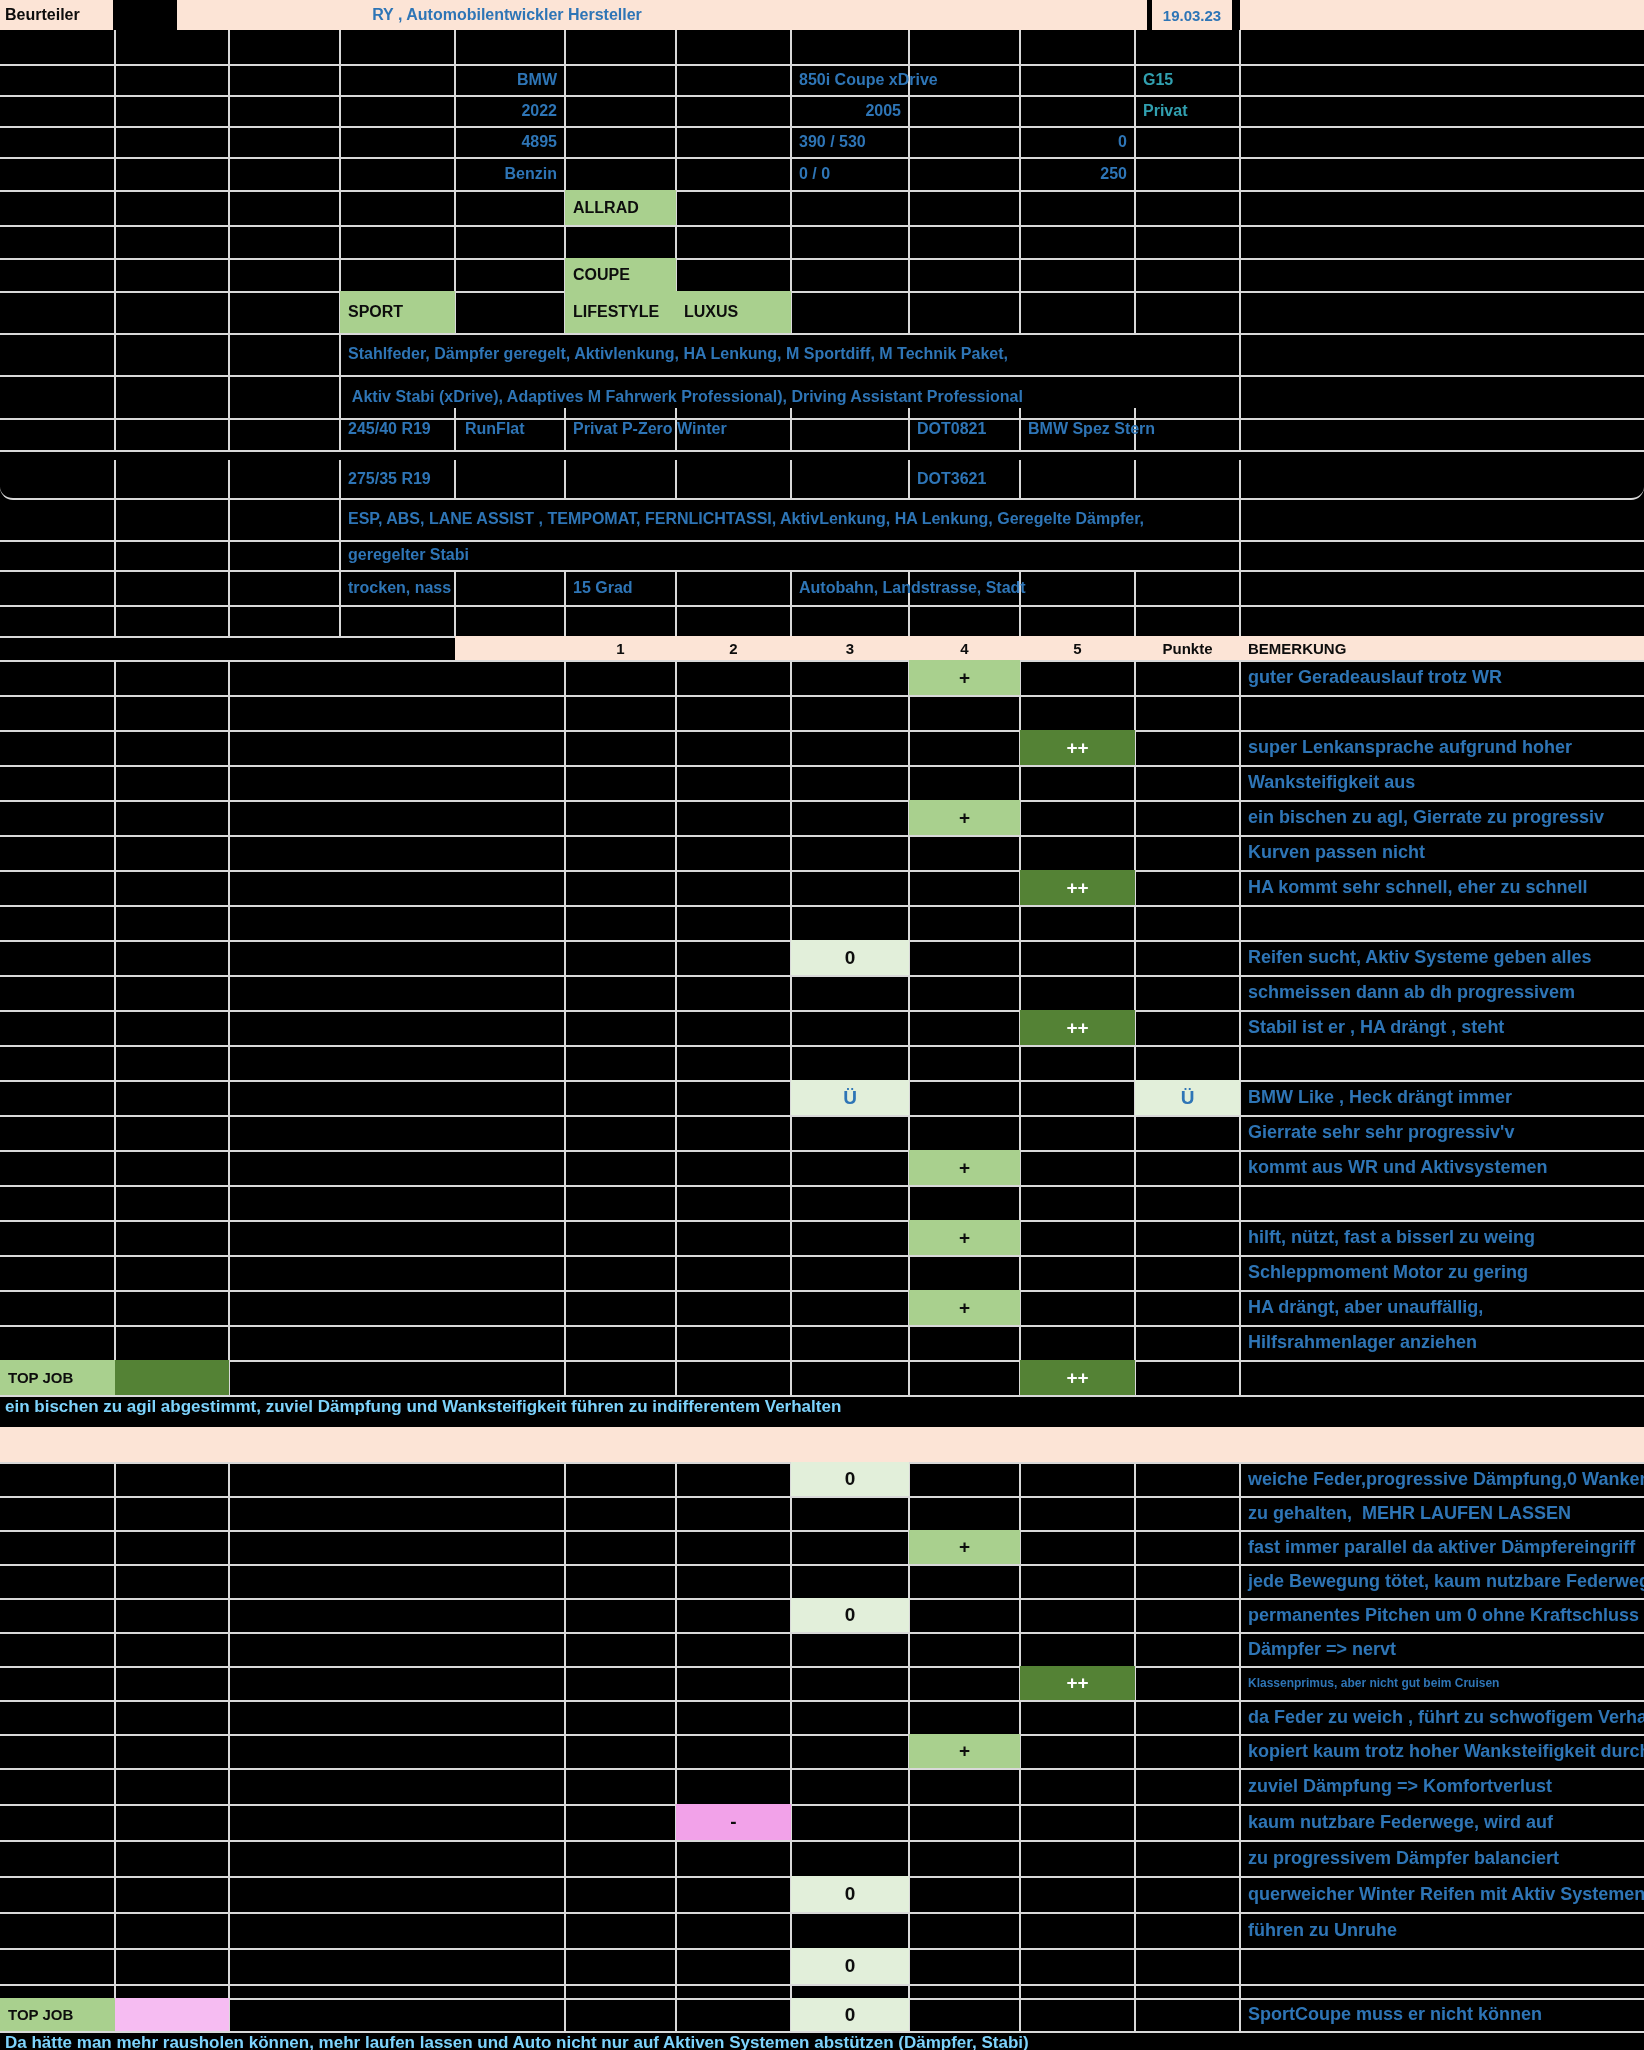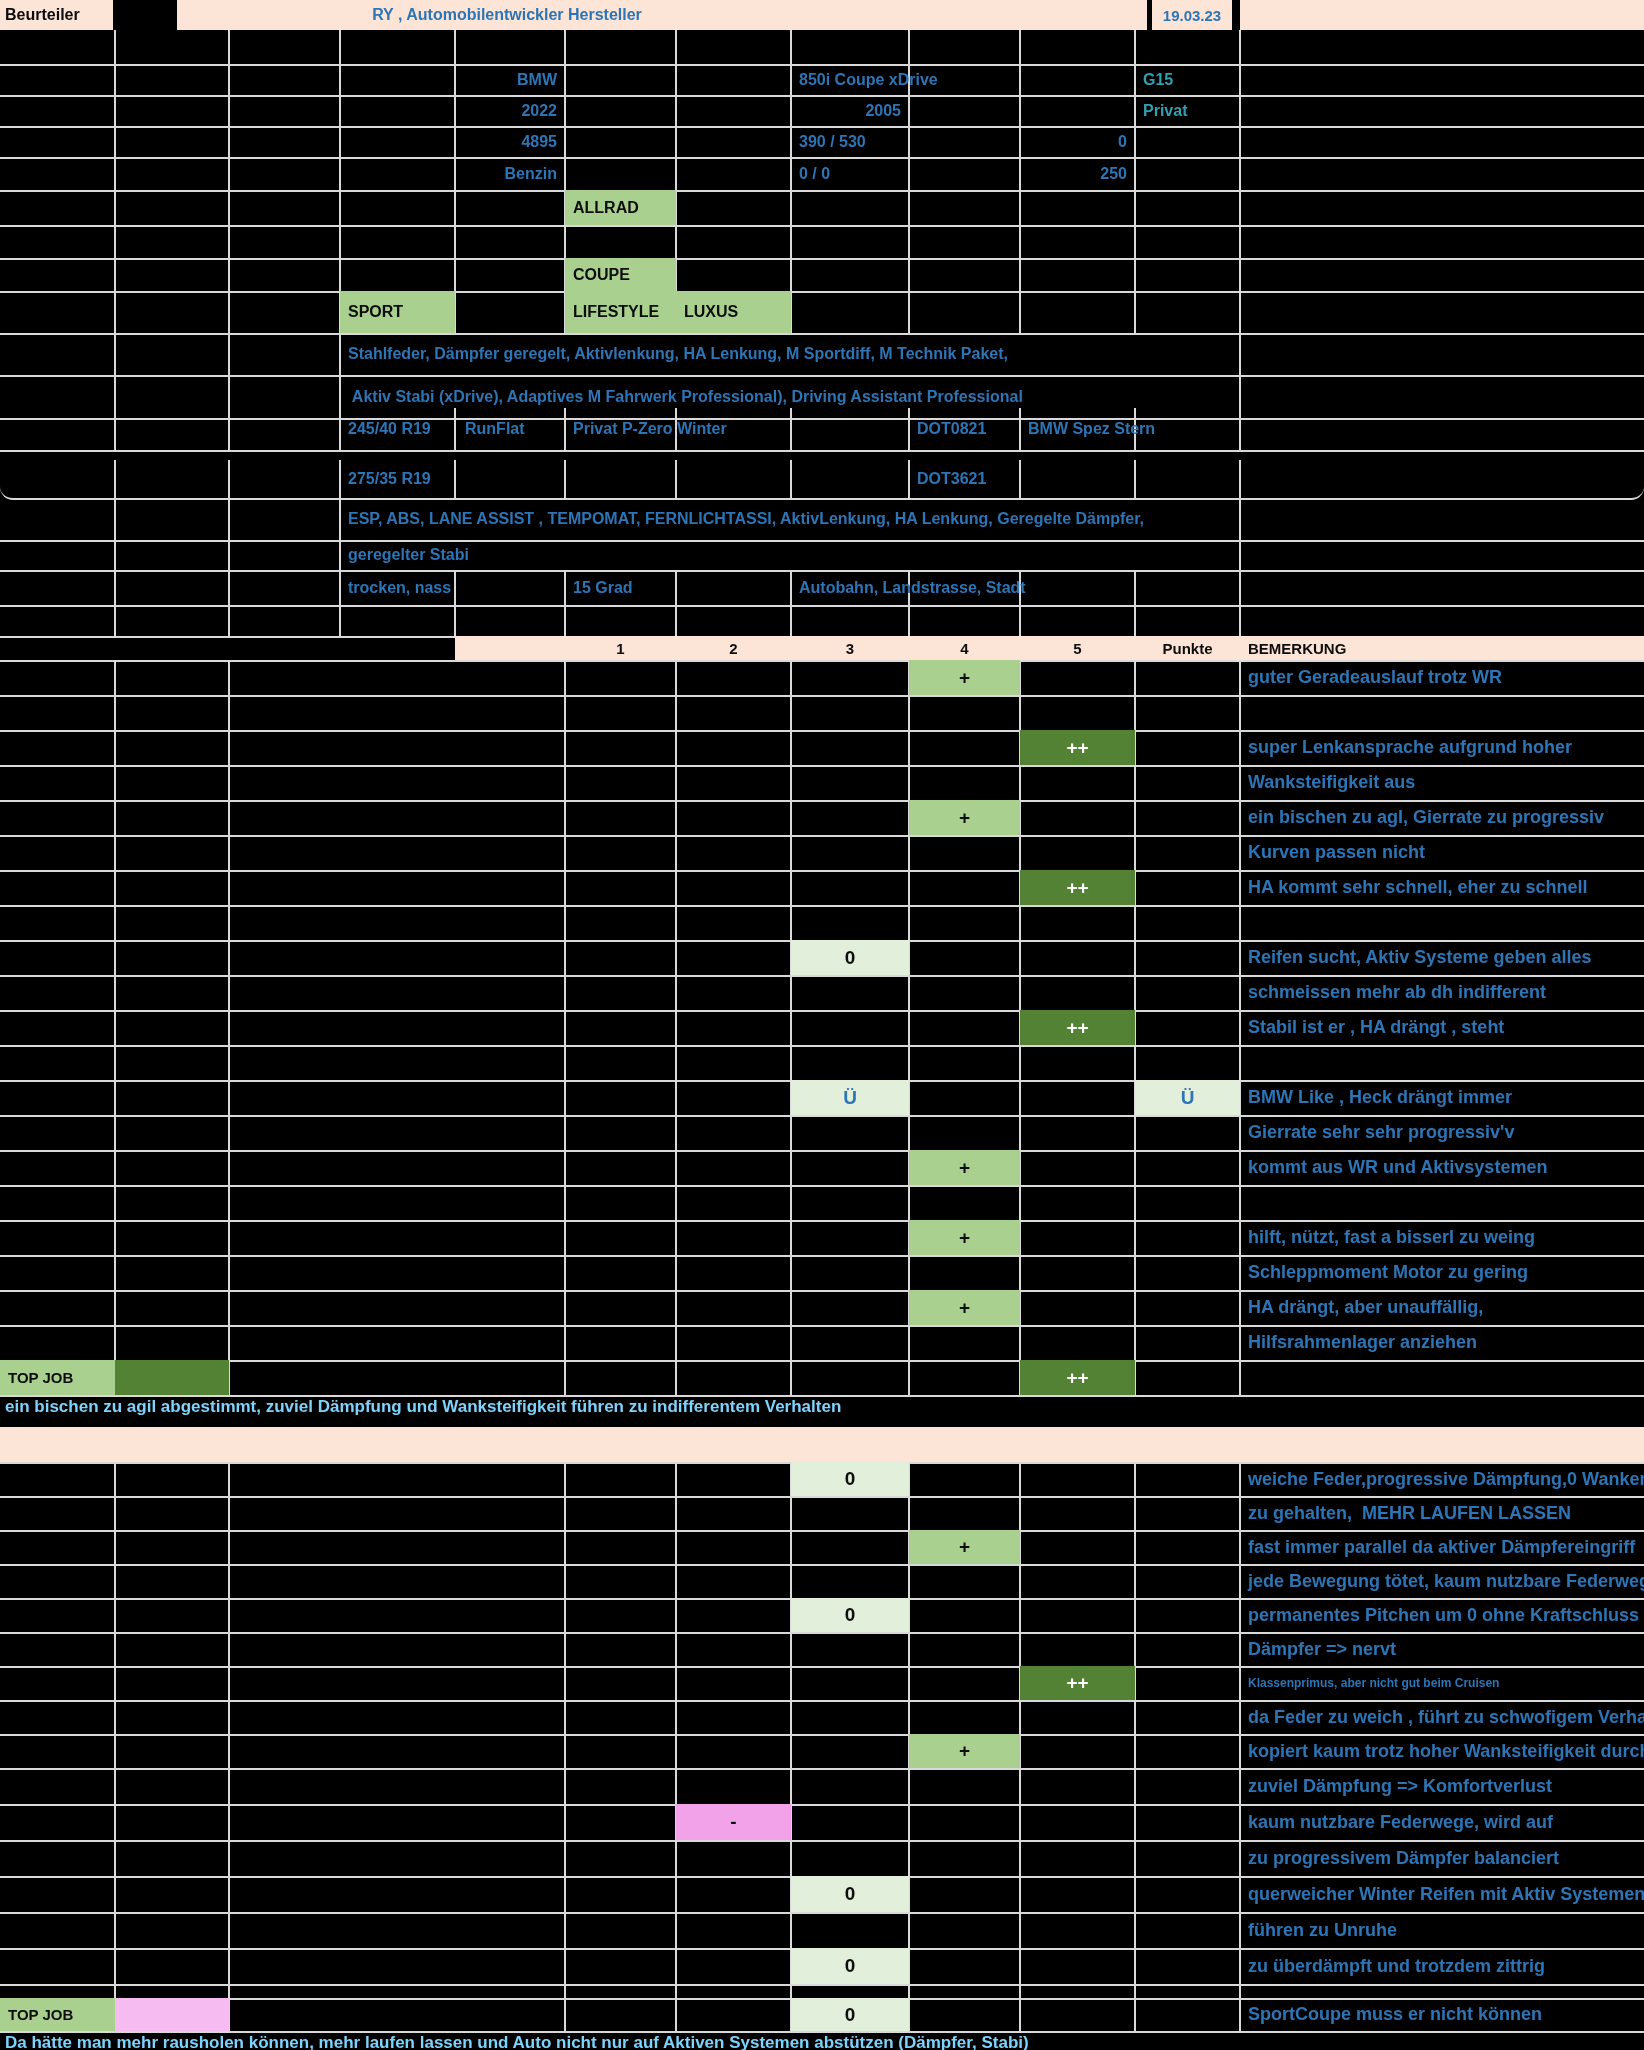--- a/index.html
+++ b/index.html
@@ -399,21 +399,21 @@
     <div class="row" style="top: 975px; height: 35px;">
       <div class="vline" style="left: 114px;"></div>
       <div class="vline" style="left: 228px;"></div>
       <div class="vline" style="left: 564px;"></div>
       <div class="vline" style="left: 675px;"></div>
       <div class="vline" style="left: 790px;"></div>
       <div class="vline" style="left: 908px;"></div>
       <div class="vline" style="left: 1019px;"></div>
       <div class="vline" style="left: 1134px;"></div>
       <div class="vline" style="left: 1239px;"></div>
-      <div class="cell al-left ink-blue" style="left: 1240px; width: 404px; font-size: 18px;">schmeissen mehr ab dh indifferent</div>
+      <div class="cell al-left ink-blue" style="left: 1240px; width: 404px; font-size: 18px;">schmeissen dann ab dh progressivem</div>
     </div>
     <div class="row" style="top: 1010px; height: 35px;">
       <div class="vline" style="left: 114px;"></div>
       <div class="vline" style="left: 228px;"></div>
       <div class="vline" style="left: 564px;"></div>
       <div class="vline" style="left: 675px;"></div>
       <div class="vline" style="left: 790px;"></div>
       <div class="vline" style="left: 908px;"></div>
       <div class="vline" style="left: 1019px;"></div>
       <div class="vline" style="left: 1134px;"></div>
@@ -733,21 +733,20 @@
       <div class="vline" style="left: 114px;"></div>
       <div class="vline" style="left: 228px;"></div>
       <div class="vline" style="left: 564px;"></div>
       <div class="vline" style="left: 675px;"></div>
       <div class="vline" style="left: 790px;"></div>
       <div class="vline" style="left: 908px;"></div>
       <div class="vline" style="left: 1019px;"></div>
       <div class="vline" style="left: 1134px;"></div>
       <div class="vline" style="left: 1239px;"></div>
       <div class="cell al-center ink-black f-pale score-txt" style="left: 791px; width: 118px; font-size: 19px;">0</div>
-      <div class="cell al-left ink-blue" style="left: 1240px; width: 404px; font-size: 18px;">zu überdämpft und trotzdem zittrig</div>
     </div>
     <div class="row" style="top: 1984px; height: 14px;">
       <div class="vline" style="left: 114px;"></div>
       <div class="vline" style="left: 228px;"></div>
       <div class="vline" style="left: 564px;"></div>
       <div class="vline" style="left: 675px;"></div>
       <div class="vline" style="left: 790px;"></div>
       <div class="vline" style="left: 908px;"></div>
       <div class="vline" style="left: 1019px;"></div>
       <div class="vline" style="left: 1134px;"></div>

